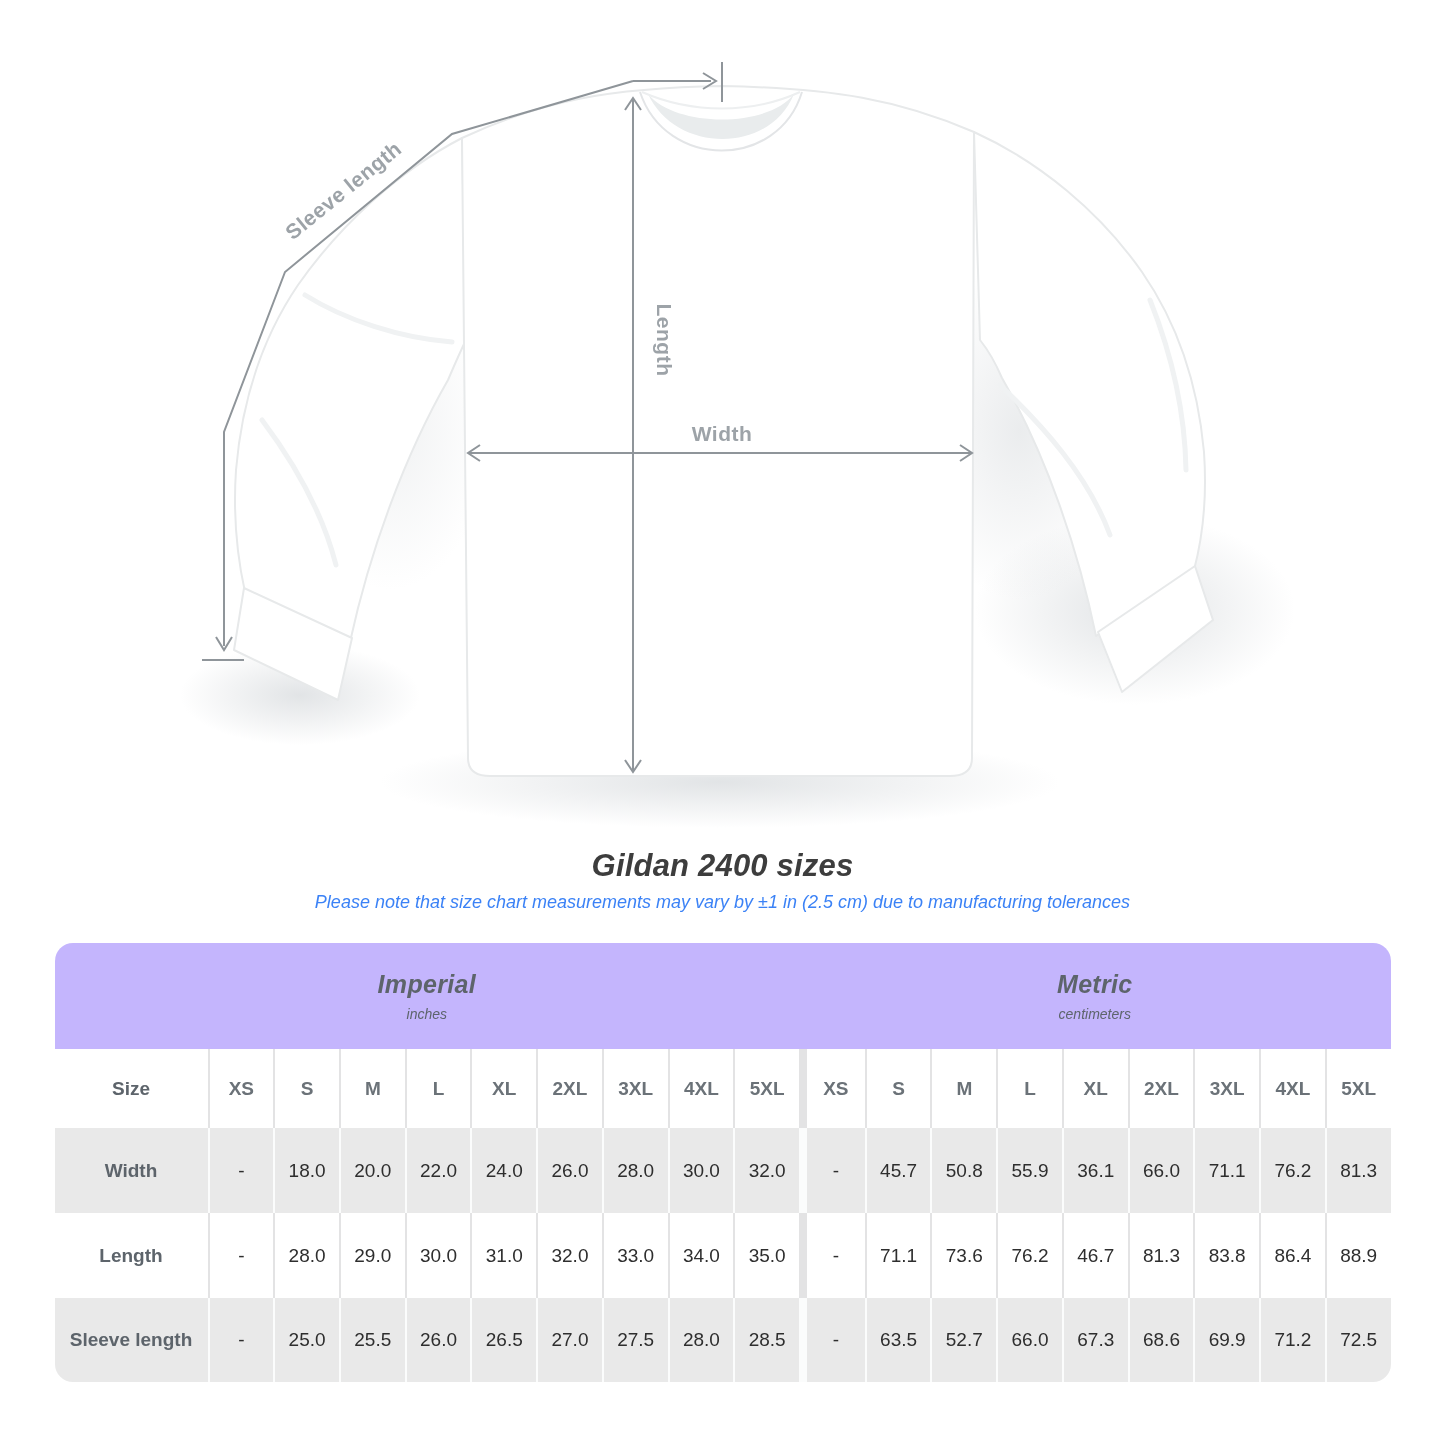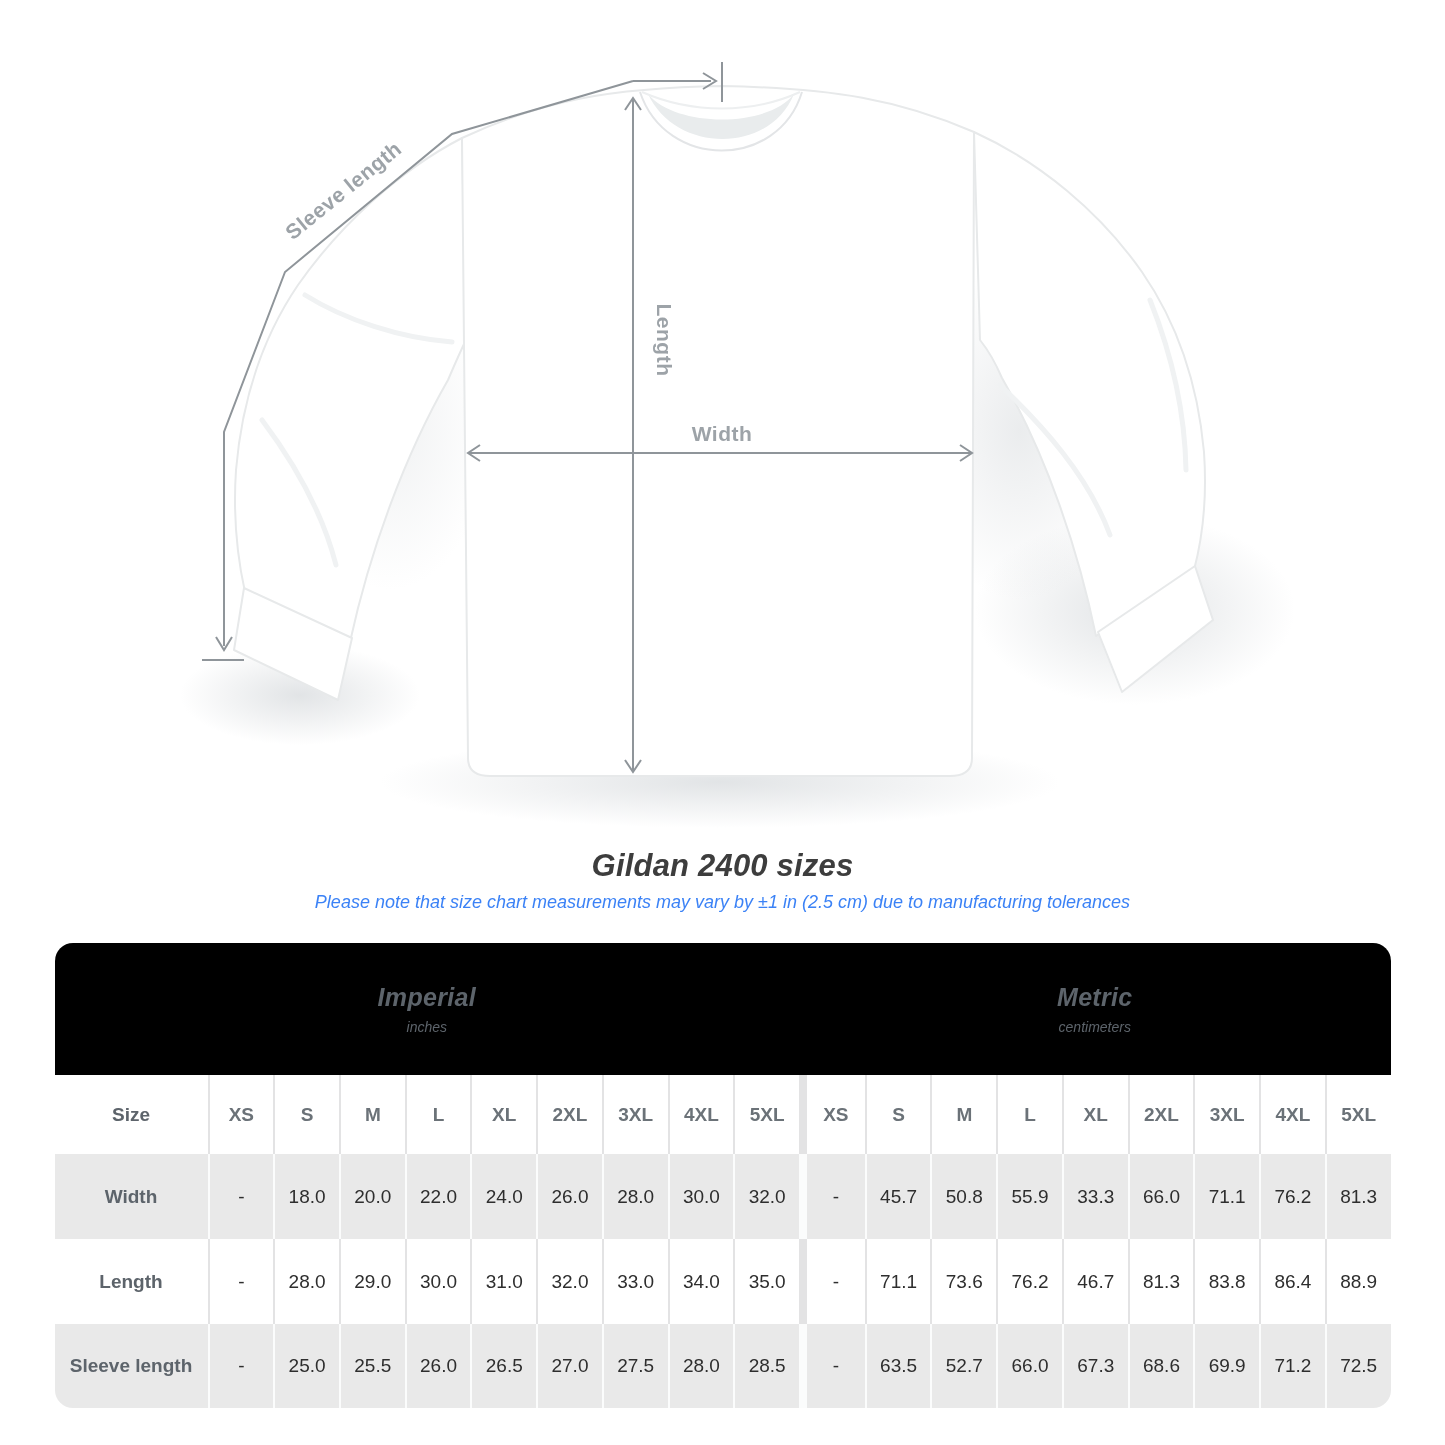--- a/index.html
+++ b/index.html
@@ -15,21 +15,21 @@
     margin:18px 0 0;font-size:31px;font-weight:bold;color:#3d3d3d;letter-spacing:.2px;font-style:italic;
   }
   .page-subtitle{
     margin:8px 0 0;font-size:18px;font-style:italic;color:#3b82f6;
   }
 
   .size-table{
     width:1336px;margin:30px auto 0;border-radius:18px;overflow:hidden;
   }
   .t-row{display:grid;grid-template-columns:153px repeat(18,1fr);}
-  .group-row{height:132px;background:#000000;}
+  .group-row{height:106px;background:#c4b5fd;}
   .group-cell{display:flex;flex-direction:column;justify-content:center;align-items:center;gap:7px;}
   .group-cell.imperial{grid-column:1 / 11;}
   .group-cell.metric{grid-column:11 / 20;}
   .group-name{font-size:25px;font-weight:bold;font-style:italic;color:#5d646b;letter-spacing:.3px;}
   .group-unit{font-size:14px;font-style:italic;color:#5d646b;}
 
   .size-row{height:79px;background:#ffffff;}
   .data-row{height:85px;}
   .data-row.last{height:84px;}
   .row-gray{background:#e9e9e9;}
@@ -158,21 +158,21 @@
     <div class="cell">22.0</div>
     <div class="cell">24.0</div>
     <div class="cell">26.0</div>
     <div class="cell">28.0</div>
     <div class="cell">30.0</div>
     <div class="cell">32.0</div>
     <div class="cell metric-first">-</div>
     <div class="cell">45.7</div>
     <div class="cell">50.8</div>
     <div class="cell">55.9</div>
-    <div class="cell">33.3</div>
+    <div class="cell">36.1</div>
     <div class="cell">66.0</div>
     <div class="cell">71.1</div>
     <div class="cell">76.2</div>
     <div class="cell">81.3</div>
   </div>
 
   <div class="t-row data-row row-white">
     <div class="cell label-cell">Length</div>
     <div class="cell">-</div>
     <div class="cell">28.0</div>

